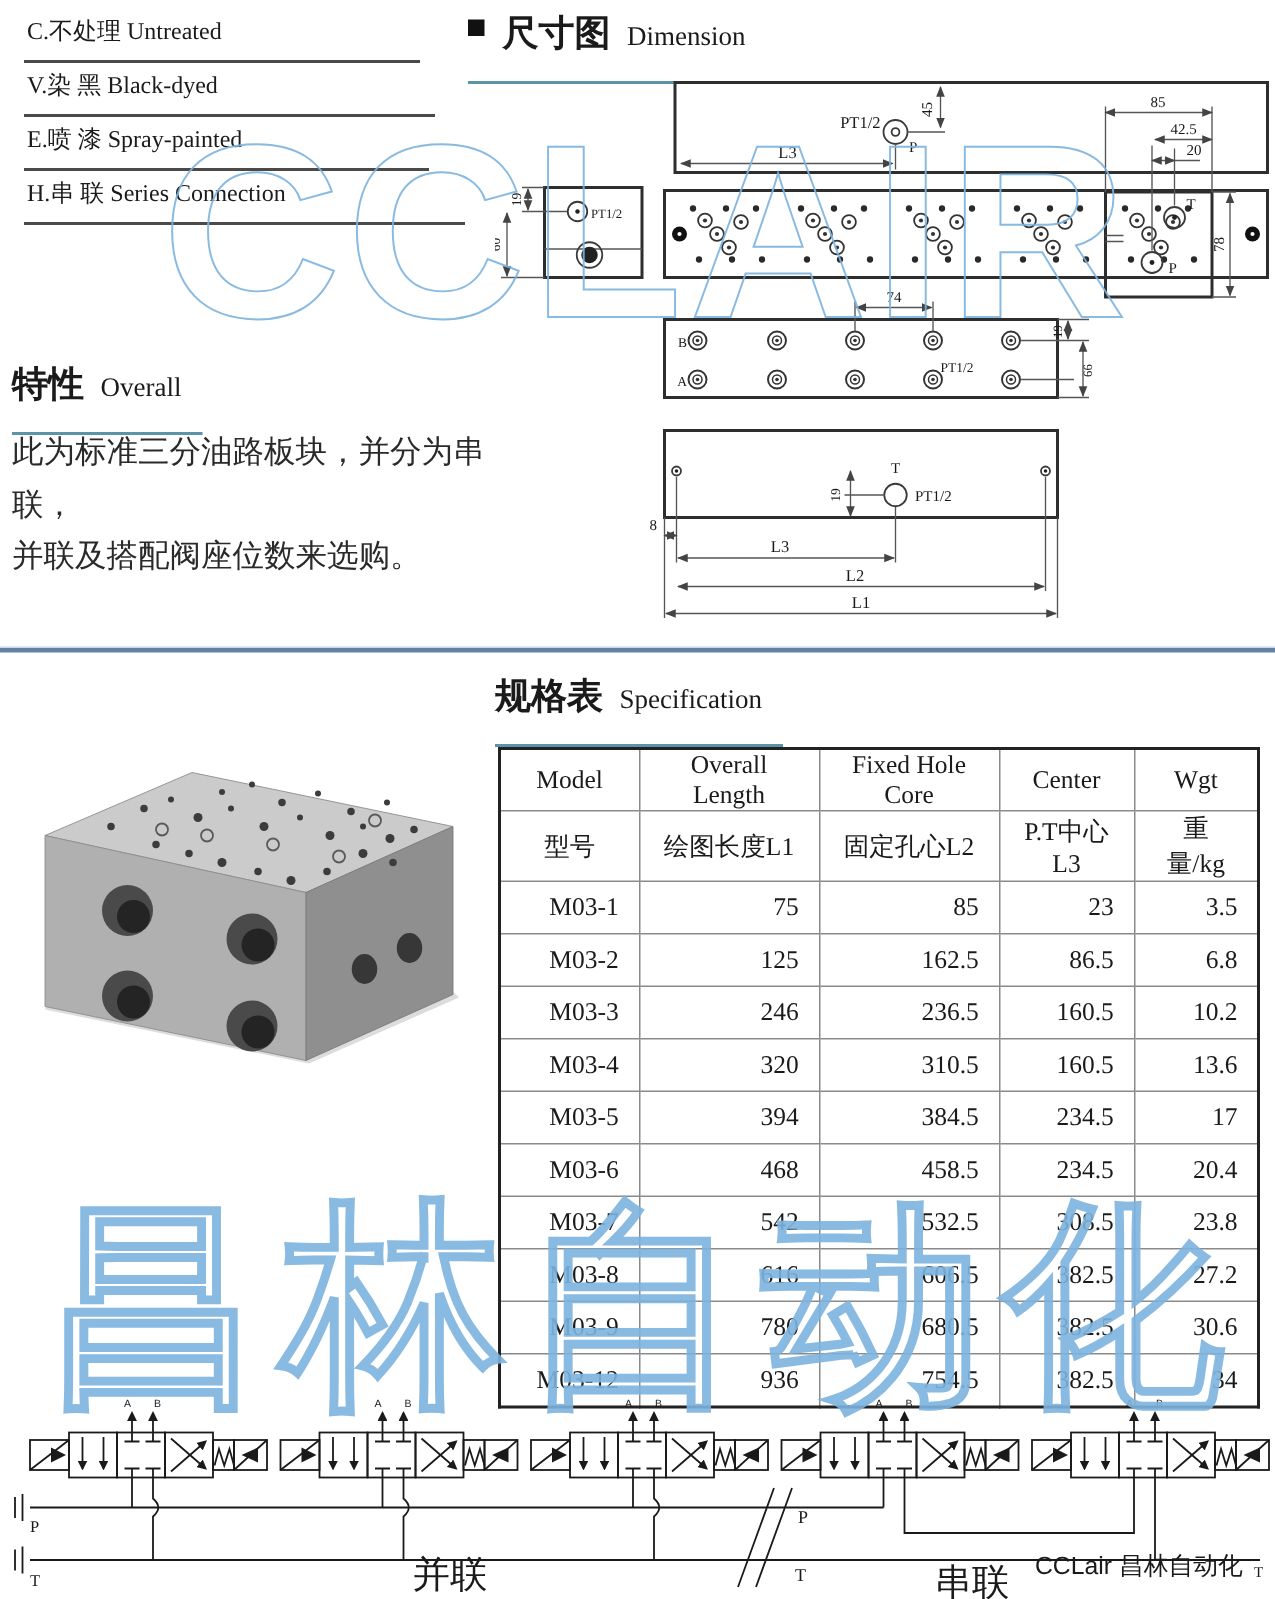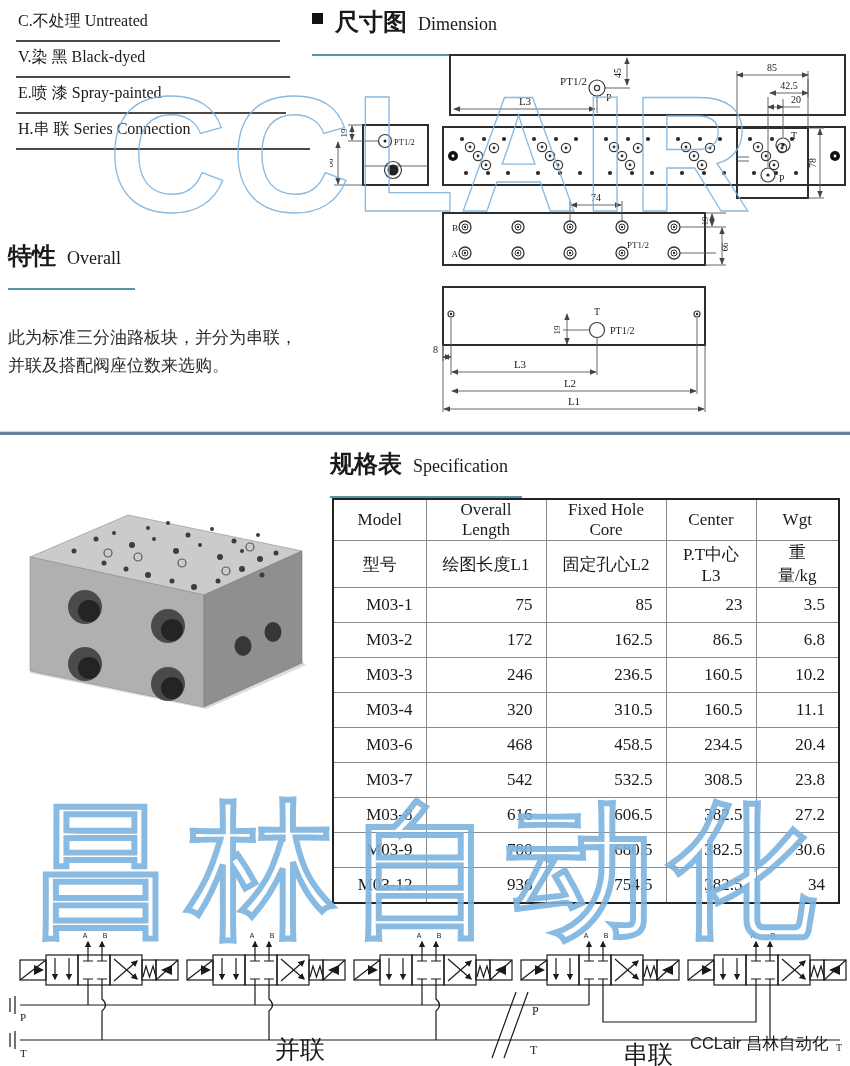--- a/index.html
+++ b/index.html
@@ -10,21 +10,21 @@
   .opt{font-size:16px;padding:3px 0 8px 2px;border-bottom:2px solid #4a4a4a;margin-bottom:2px;}
   .w0{width:262px}.w1{width:272px}.w2{width:268px}.w3{width:292px}
   
   .sec-hd{position:absolute;display:inline-block;border-bottom:2px solid #5b93a8;padding:0 14px 16px 0;}
   .sec-hd .zh{font-family:"Liberation Sans",sans-serif;font-weight:bold;font-size:24px;}
   .sec-hd .en{font-size:18px;margin-left:7px;}
   .features-hd{left:8px;top:240px;}
   .dim-hd{left:312px;top:6px;}
   .spec-hd{left:330px;top:448px;}
   .sq{display:inline-block;width:11px;height:11px;background:#111;margin-right:8px;vertical-align:6px;}
-  .features-text{position:absolute;left:8px;top:284px;width:334px;font-size:17px;line-height:1.65;color:#2a2a2a;margin-top:40px;}
+  .features-text{position:absolute;left:8px;top:284px;width:334px;font-size:21px;line-height:1.65;color:#2a2a2a;}
   
   .divider{position:absolute;left:0;top:431px;width:850px;height:4px;
            background:linear-gradient(#c7d6e8 0 1px,#63829f 1px 4px);}
   
   .dims-svg{position:absolute;left:330px;top:35px;}
   .photo-svg{position:absolute;left:10px;top:495px;}
   .schem-svg{position:absolute;left:0;top:930px;}
   svg text{font-family:"Liberation Serif",serif;fill:#1a1a1a;}
   .ln{stroke:#3a3a3a;stroke-width:1.2;fill:none;}
   .thick{stroke:#2e2e2e;stroke-width:2;fill:none;}
@@ -375,38 +375,45 @@
     <tbody>
         <tr>
           <td>M03-1</td>
           <td>75</td>
           <td>85</td>
           <td>23</td>
           <td>3.5</td>
         </tr>
         <tr>
           <td>M03-2</td>
-          <td>172</td>
+          <td>125</td>
           <td>162.5</td>
           <td>86.5</td>
           <td>6.8</td>
         </tr>
         <tr>
           <td>M03-3</td>
           <td>246</td>
           <td>236.5</td>
           <td>160.5</td>
           <td>10.2</td>
         </tr>
         <tr>
           <td>M03-4</td>
           <td>320</td>
           <td>310.5</td>
           <td>160.5</td>
-          <td>11.1</td>
+          <td>13.6</td>
+        </tr>
+        <tr>
+          <td>M03-5</td>
+          <td>394</td>
+          <td>384.5</td>
+          <td>234.5</td>
+          <td>17</td>
         </tr>
         <tr>
           <td>M03-6</td>
           <td>468</td>
           <td>458.5</td>
           <td>234.5</td>
           <td>20.4</td>
         </tr>
         <tr>
           <td>M03-7</td>

